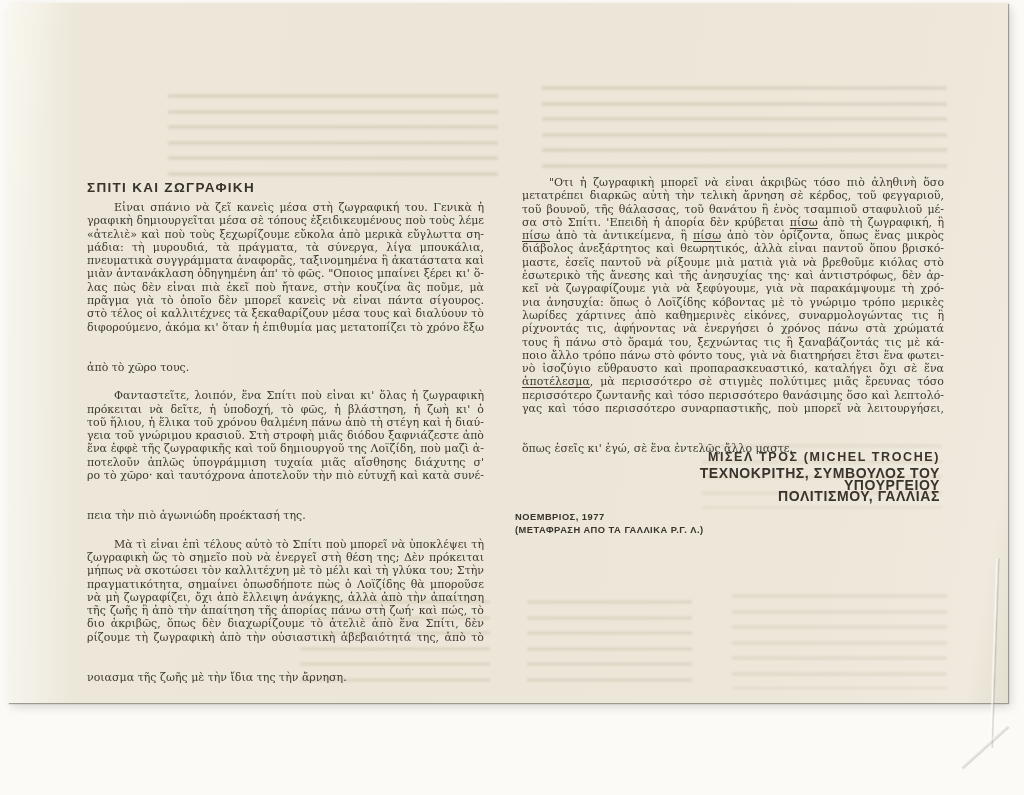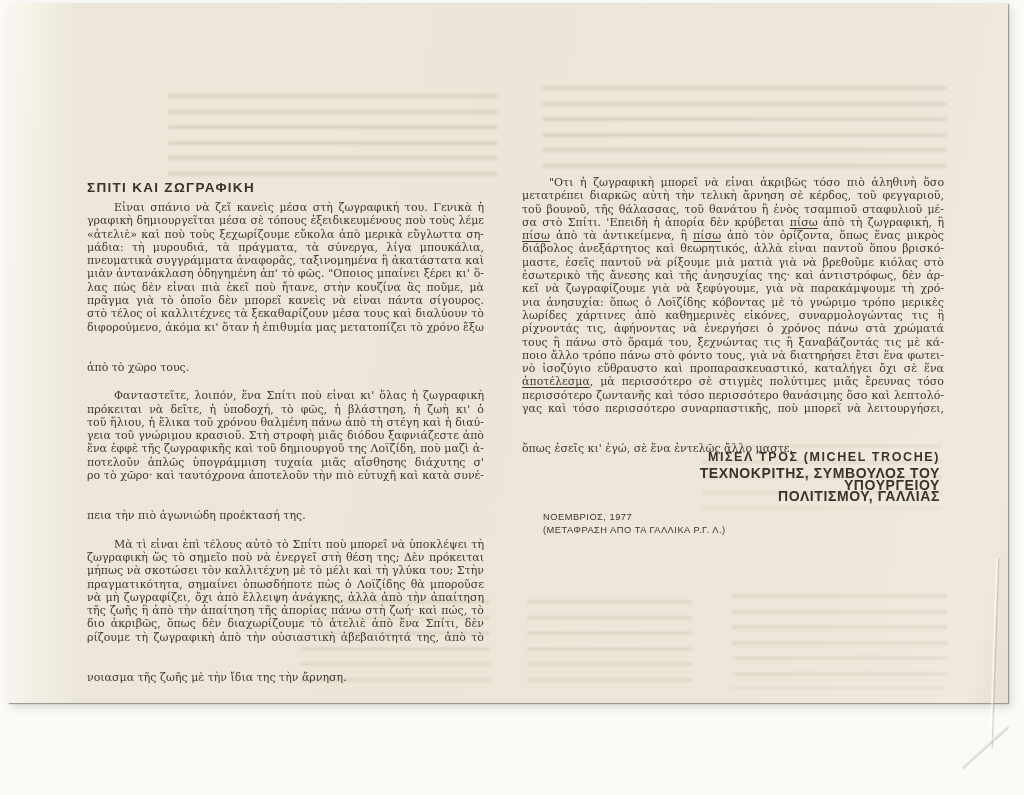--- a/index.html
+++ b/index.html
@@ -43,22 +43,22 @@
   .u{text-decoration:underline;text-underline-offset:2px;margin-top:28px;}
   
   .sig{
     position:absolute;left:652px;top:447px;width:280px;text-align:right;
     font-family:"Liberation Sans",sans-serif;color:#39332c;z-index:3;
   }
   .sig-name{font-weight:bold;font-size:12.5px;letter-spacing:1.6px;margin-bottom:4px;white-space:nowrap;}
   .sig-role{font-weight:bold;font-size:14px;letter-spacing:.6px;line-height:11.5px;}
   .dateblock{
     position:absolute;left:507px;top:508px;
-    font-family:"Liberation Sans",sans-serif;font-weight:normal;color:#39332c;
-    font-size:9.3px;letter-spacing:.5px;line-height:12.5px;z-index:3;white-space:nowrap;margin-left:28px;
+    font-family:"Liberation Sans",sans-serif;font-weight:bold;color:#39332c;
+    font-size:9.3px;letter-spacing:.5px;line-height:12.5px;z-index:3;white-space:nowrap;
   }
   
   .ghost{
     position:absolute;z-index:1;filter:blur(1.2px);
     background-image:repeating-linear-gradient(180deg,
       transparent 0 5px, rgba(152,130,102,.30) 5px 9px, transparent 9px 15.5px);
   }
   .g1{left:160px;top:86px;width:330px;height:96px;opacity:.55;}
   .g2{left:534px;top:78px;width:405px;height:98px;opacity:.55;}
   .g3{left:292px;top:592px;width:190px;height:96px;opacity:.45;}

